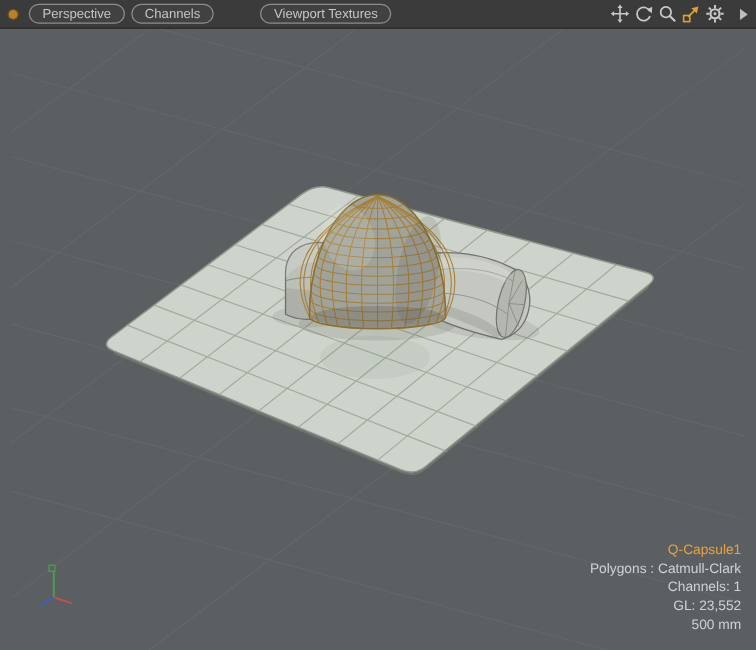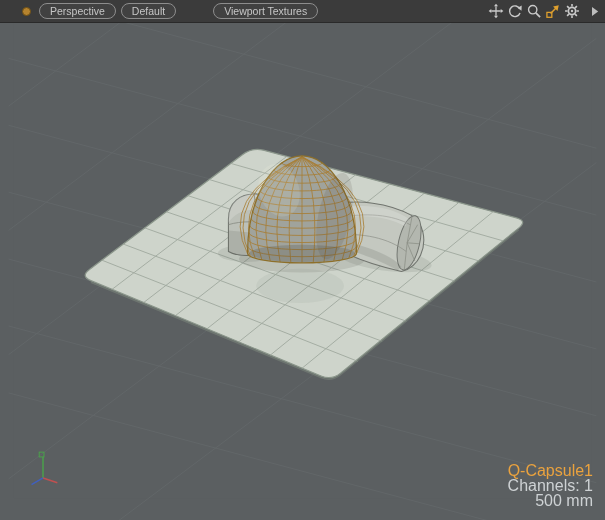--- a/index.html
+++ b/index.html
@@ -5,21 +5,21 @@
   html,body{margin:0;padding:0;background:#2f2f2f;}
   .window{
     position:relative;width:605px;height:520px;overflow:hidden;
     background:#5b5f61;font-family:"Liberation Sans",sans-serif;
     -webkit-font-smoothing:antialiased;
   }
   
   .topbar{
     position:absolute;top:0;left:0;right:0;height:22px;
     background:#3b3b3b;border-bottom:1px solid #2a2a2a;
-    display:flex;align-items:center;z-index:5;padding-left:16px;
+    display:flex;align-items:center;z-index:5;
   }
   .menu-dot{
     width:7px;height:7px;border-radius:50%;
     background:#b5832f;border:1px solid #6f5014;
     margin:0 8px 0 6px;flex:0 0 auto;cursor:pointer;
   }
   .pill{
     height:16px;line-height:13px;padding:0 10px;
     font-size:10.5px;color:#c6c6c6;background:#414141;
     border:1px solid #8d8d8d;border-radius:9px;margin-right:5px;
@@ -28,33 +28,33 @@
   .pill.spaced{margin-left:32px;text-align:right;}
   .tools{position:absolute;right:5px;top:3px;display:flex;gap:3px;align-items:center;}
   .tool{width:16px;height:16px;display:block;cursor:pointer;}
   .tool.expander{width:10px;height:15px;margin-left:7px;}
   
   .viewport{position:absolute;top:23px;left:0;right:0;bottom:0;background:#5b5f61;}
   .viewport svg.scene{display:block;}
   
   .status{
     position:absolute;right:12px;bottom:12px;text-align:right;
-    font-size:16px;line-height:15px;color:#ced2d4;pointer-events:none;
+    font-size:11px;line-height:15px;color:#ced2d4;pointer-events:none;
   }
   .status .sel{color:#eaa23e;}
 </style>
 </head>
 <body>
 
 <div class="window">
 
   <div class="topbar">
     <span class="menu-dot"></span>
     <button class="pill">Perspective</button>
-    <button class="pill">Default</button>
+    <button class="pill">Channels</button>
     <button class="pill spaced">Viewport Textures</button>
 
     <div class="tools">
       <svg class="tool" viewBox="0 0 15 15">
         <path d="M7.5,3 V12 M3,7.5 H12" stroke="#c9c9c9" stroke-width="1.2" fill="none"></path>
         <path d="M7.5,0.6 L5.6,3.1 H9.4 Z M7.5,14.4 L5.6,11.9 H9.4 Z M0.6,7.5 L3.1,5.6 V9.4 Z M14.4,7.5 L11.9,5.6 V9.4 Z" fill="#c9c9c9"></path>
       </svg>
       <svg class="tool" viewBox="0 0 15 15">
         <path d="M12.2,9.3 A5,5 0 1 1 12,5.6" fill="none" stroke="#c9c9c9" stroke-width="1.3"></path>
         <path d="M13.8,2.3 L13.6,7.2 L9.9,4.4 Z" fill="#c9c9c9"></path>
@@ -192,17 +192,19 @@
       <g stroke-width="1.5" fill="none">
         <path d="M31,499 L31,477" stroke="#4aa44a"></path>
         <rect x="27" y="472" width="5" height="5" stroke="#4aa44a" stroke-width="1"></rect>
         <path d="M31,499 L46,504" stroke="#c05050"></path>
         <path d="M31,499 L19,506" stroke="#4060c0"></path>
       </g>
     </svg>
 
     <div class="status">
       <div class="sel">Q-Capsule1</div>
+      <div>Polygons : Catmull-Clark</div>
       <div>Channels: 1</div>
+      <div>GL: 23,552</div>
       <div>500 mm</div>
     </div>
   </div>
 </div>
 
 </body></html>

